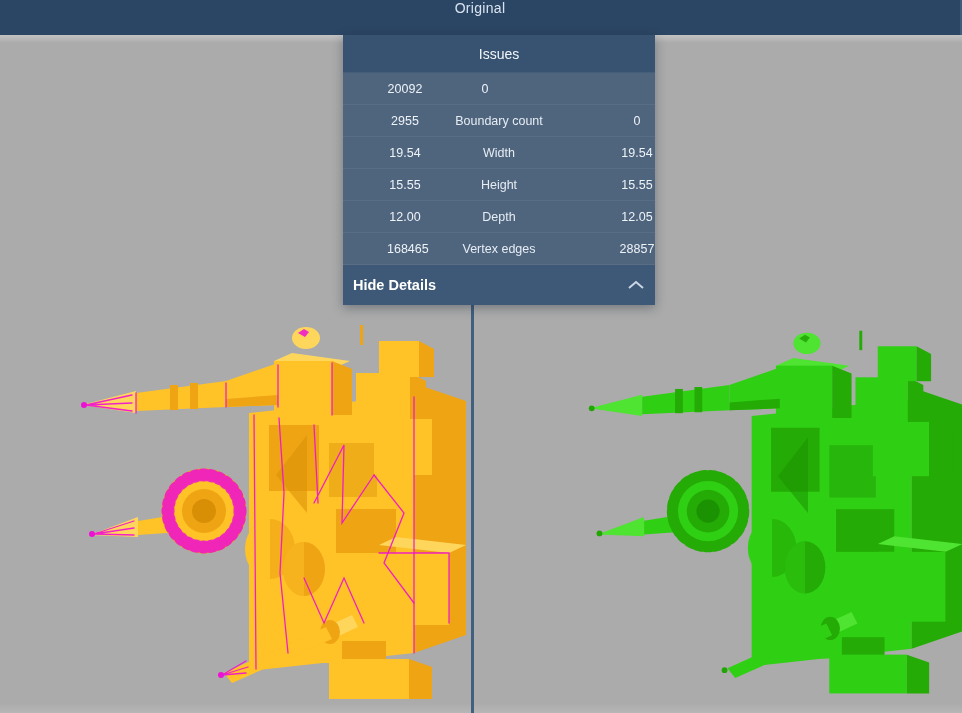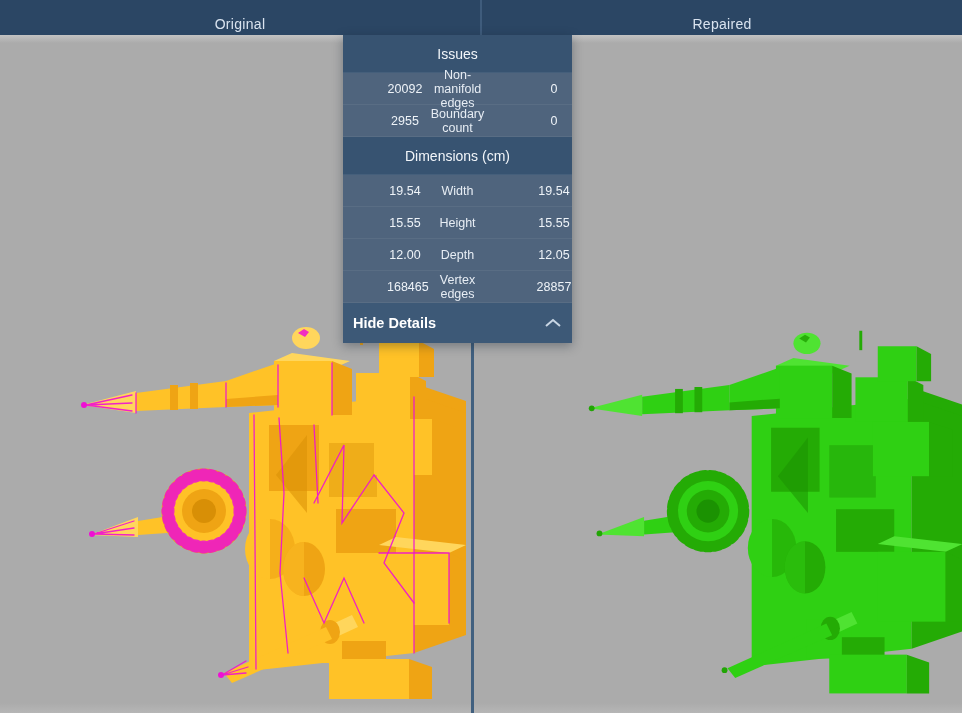--- a/index.html
+++ b/index.html
@@ -36,28 +36,28 @@
   .viewport-right .model-svg{left:108px;width:384px;height:384px;
     --m1:#2fd013; --m2:#24ab05; --m3:#4fe332; --m4:#1b9202;
     --e:transparent; --t:#21a504;}
 
   
   .tabbar{
     position:absolute;top:0;left:0;right:0;height:35px;display:flex;
     background:var(--bar);z-index:30;
   }
   .tab{
-    flex:1;display:flex;align-items:center;justify-content:center;
-    color:#d9e3ef;font-size:14px;letter-spacing:.3px;cursor:pointer;margin-top:12px;
+    flex:1;display:flex;justify-content:center;
+    color:#d9e3ef;font-size:14px;letter-spacing:.3px;cursor:pointer;
   }
   .tab-sep{width:2px;background:#3f5c7c;}
 
   
   .details-panel{
-    position:absolute;left:343px;top:35px;width:229px;z-index:40;
+    position:absolute;left:343px;top:35px;width:312px;z-index:40;
     box-shadow:0 3px 10px rgba(15,25,40,.35);
   }
   .section-header{
     height:38px;background:var(--hdr);color:#f2f6fa;font-size:14px;
     display:flex;align-items:center;justify-content:center;
     border-bottom:1px solid rgba(255,255,255,.07);
   }
   .stat-row{
     height:32px;background:var(--row);display:flex;align-items:center;
     color:#eef3f8;font-size:12.5px;
@@ -171,43 +171,38 @@
   </svg>
 </div>
 
 <div class="divider"></div>
 
 <header class="tabbar">
   <div class="tab">
     <span>Original</span>
   </div>
   <div class="tab-sep"></div>
-  <div class="tab">
-    <span>Repaired</span>
-  </div>
 </header>
 
 <aside class="details-panel">
 
   <div class="section">
     <div class="section-header">Issues</div>
     <div class="stat-row">
       <span class="val">20092</span>
-      <span class="lbl">Non-manifold edges</span>
       <span class="val">0</span>
     </div>
     <div class="stat-row">
       <span class="val">2955</span>
       <span class="lbl">Boundary count</span>
       <span class="val">0</span>
     </div>
   </div>
 
   <div class="section">
-    <div class="section-header">Dimensions (cm)</div>
     <div class="stat-row">
       <span class="val">19.54</span>
       <span class="lbl">Width</span>
       <span class="val">19.54</span>
     </div>
     <div class="stat-row">
       <span class="val">15.55</span>
       <span class="lbl">Height</span>
       <span class="val">15.55</span>
     </div>

